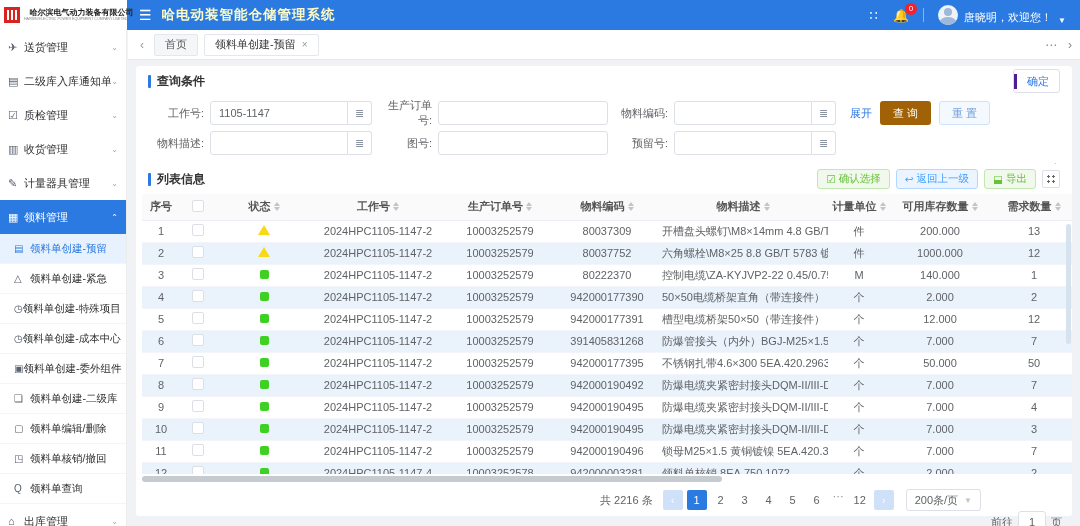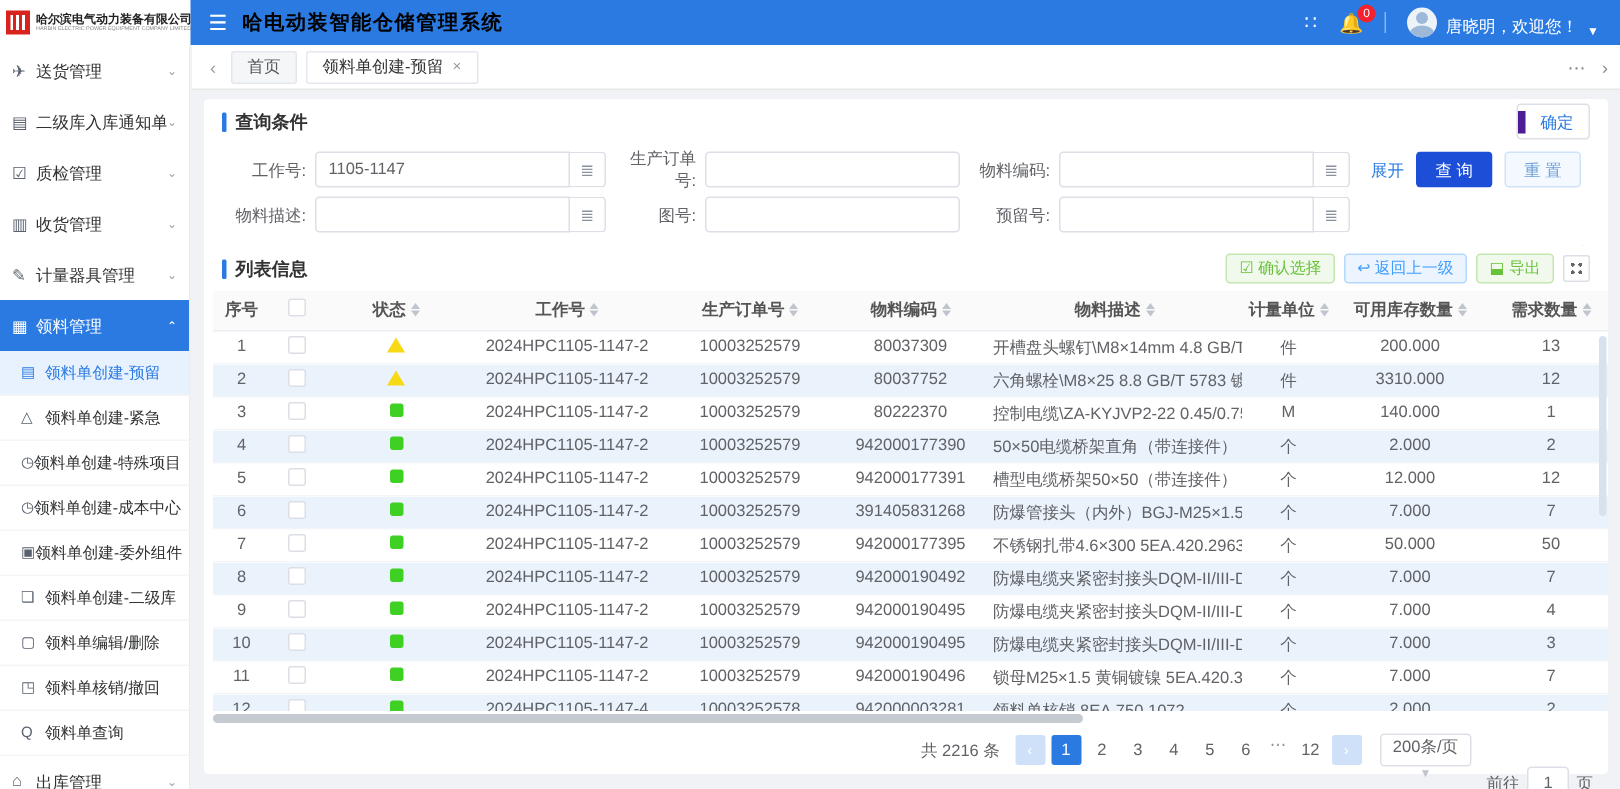--- a/index.html
+++ b/index.html
@@ -8,25 +8,25 @@
     background:#f0f2f5; }
 
   
   .topbar { position:absolute; top:0; left:0; right:0; height:30px; background:#2a7ae2;
     display:flex; align-items:center; z-index:10; }
   .logo-box { width:127px; height:30px; background:#fff; display:flex; align-items:center;
     padding:0 4px; gap:4px; flex:none; }
   .logo-mark { width:16px; height:16px; background:#d8231f; flex:none; position:relative; }
   .logo-mark:before { content:""; position:absolute; inset:3px; background:
     repeating-linear-gradient(90deg,#fff 0 2px,#d8231f 2px 4px); }
-  .logo-text { line-height:1.05; }
+  .logo-text { line-height:1.05;text-align:center; }
   .logo-cn { font-size:8px; font-weight:bold; color:#222; white-space:nowrap; }
   .logo-en { font-size:4px; color:#888; white-space:nowrap; transform:scale(.9); transform-origin:left; }
   .collapse-icon { color:#fff; font-size:14px; margin:0 10px 0 12px; cursor:pointer; }
-  .app-title { color:#000000; font-size:13.5px; font-weight:bold; letter-spacing:1px; }
+  .app-title { color:#fef9c3; font-size:13.5px; font-weight:bold; letter-spacing:1px; }
   .topbar-right { margin-left:auto; display:flex; align-items:center; gap:14px; padding-right:14px; color:#fff; }
   .fs-icon { font-size:13px; letter-spacing:1px; cursor:pointer; }
   .bell-wrap { position:relative; cursor:pointer; }
   .bell-icon { font-size:13px; }
   .bell-badge { position:absolute; top:-5px; right:-8px; background:#f5222d; color:#fff;
     font-size:8px; min-width:12px; height:12px; line-height:12px; border-radius:7px;
     text-align:center; padding:0 2px; }
   .tb-divider { width:1px; height:14px; background:rgba(255,255,255,.45); }
   .user-wrap { display:flex; align-items:flex-end; gap:6px; cursor:pointer; }
   .avatar { width:20px; height:20px; border-radius:50%; background:#eef3fa; position:relative; overflow:hidden; flex:none;}
@@ -73,38 +73,38 @@
   .panel-head { display:flex; align-items:center; height:30px; padding:0 12px; }
   .sec-title { display:flex; align-items:center; gap:6px; font-weight:bold; font-size:12px; color:#333; }
   .sec-bar { width:3px; height:13px; background:#2a7ae2; border-radius:1px; }
 
   
   .query-panel { height:116px; position:relative; }
   .tag-box { margin-left:auto; display:flex; align-items:center; border:1px solid #dcdfe6;
     border-radius:3px; height:24px; overflow:hidden; }
   .tag-input { border:none; outline:none; width:120px; height:22px; padding:0 8px; font-size:11px; }
   .tag-input::placeholder { color:#c0c4cc; }
-  .tag-confirm { color:#2a7ae2; font-size:11px; padding:0 10px; border-left:5px solid #4c1d95;
+  .tag-confirm { color:#2a7ae2; font-size:11px; padding:0 10px; border-left:3px solid #4c1d95;
     cursor:pointer; white-space:nowrap; }
   .query-form { padding:2px 12px 0; }
   .q-row { display:flex; align-items:center; height:30px; gap:4px; }
   .q-field { display:flex; align-items:center; }
   .q-label { width:62px; text-align:right; color:#606266; font-size:11px; padding-right:6px; flex:none; }
   .q-input-wrap { display:flex; }
-  .q-input { width:170px; height:24px; border:1px solid #dcdfe6; border-radius:3px 0 0 3px;
+  .q-input { width:138px; height:24px; border:1px solid #dcdfe6; border-radius:3px 0 0 3px;
     padding:0 8px; font-size:11px; outline:none; color:#606266; }
   .q-input.no-filter { border-radius:3px; width:170px; }
   .q-filter-btn { width:24px; height:24px; border:1px solid #dcdfe6; border-left:none;
     border-radius:0 3px 3px 0; background:#fff; display:flex; align-items:center;
     justify-content:center; color:#8a919f; font-size:11px; cursor:pointer; }
   .q-actions { display:flex; align-items:center; gap:8px; margin-left:10px; }
   .expand-link { color:#2a7ae2; cursor:pointer; font-size:11px; white-space:nowrap; }
   .btn { height:24px; padding:0 12px; border-radius:3px; font-size:11px; cursor:pointer;
     display:inline-flex; align-items:center; justify-content:center; border:1px solid transparent; white-space:nowrap;}
-  .btn-primary { background:#1d4ed8; color:#fff; }
+  .btn-primary { background:#a16207; color:#fff; }
   .btn-plain { background:#f4f9ff; color:#6f9fd8; border-color:#cfe2f7; }
   .custom-tag-row { display:flex; align-items:center; height:28px; padding:0 12px; }
   .custom-tag-link { color:#2a7ae2; font-size:11px; cursor:pointer; }
   .ct-chevron { color:#c0c4cc; margin-left:40px; cursor:pointer; }
   .ct-chevron-r { position:absolute; right:14px; bottom:10px; color:#c0c4cc; cursor:pointer; }
 
   
   .list-panel { position:absolute; left:0; right:0; top:128px; bottom:4px; margin:6px 8px;
     display:flex; flex-direction:column; }
   .list-actions { margin-left:auto; display:flex; align-items:center; gap:6px; }
@@ -150,21 +150,21 @@
   .pager-row { height:32px; display:flex; align-items:center; justify-content:flex-end;
     gap:4px; padding:0 10px; font-size:11px; color:#606266; }
   .pg-total { margin-right:6px; }
   .pg-btn { min-width:20px; height:20px; border-radius:2px; display:inline-flex; align-items:center;
     justify-content:center; cursor:pointer; background:#cfe1f9; color:#fff; font-size:10px; }
   .pg-num { min-width:20px; height:20px; border-radius:2px; display:inline-flex; align-items:center;
     justify-content:center; cursor:pointer; color:#606266; padding:0 3px; }
   .pg-num.active { background:#2a7ae2; color:#fff; }
   .pg-ellipsis { color:#909399; padding:0 2px; }
   .pg-size { border:1px solid #dcdfe6; border-radius:3px; height:22px; display:inline-flex;
-    align-items:center; padding:0 8px; gap:6px; margin-left:8px; cursor:pointer; color:#606266;flex-direction:column; }
+    align-items:center; padding:0 8px; gap:6px; margin-left:8px; cursor:pointer; color:#606266; }
   .pg-size .caret { font-size:8px; color:#c0c4cc; }
   .pg-goto { display:inline-flex; align-items:center; gap:5px; margin-left:6px;margin-top:44px; }
   .pg-goto-input { width:28px; height:22px; border:1px solid #dcdfe6; border-radius:3px;
     text-align:center; font-size:11px; outline:none; color:#606266; }
 </style>
 </head>
 <body>
 
 <div class="topbar">
   <div class="logo-box">
@@ -469,21 +469,21 @@
             </tr>
             <tr>
               <td>2</td>
               <td><span class="checkbox"></span></td>
               <td><span class="st-warn"></span></td>
               <td>2024HPC1105-1147-2</td>
               <td>10003252579</td>
               <td>80037752</td>
               <td class="desc-cell">六角螺栓\M8×25 8.8 GB/T 5783 镀锌铬(</td>
               <td>件</td>
-              <td>3310.000</td>
+              <td>1000.000</td>
               <td>12</td>
             </tr>
             <tr>
               <td>3</td>
               <td><span class="checkbox"></span></td>
               <td><span class="st-ok"></span></td>
               <td>2024HPC1105-1147-2</td>
               <td>10003252579</td>
               <td>80222370</td>
               <td class="desc-cell">控制电缆\ZA-KYJVP2-22 0.45/0.75kV 3×</td>

